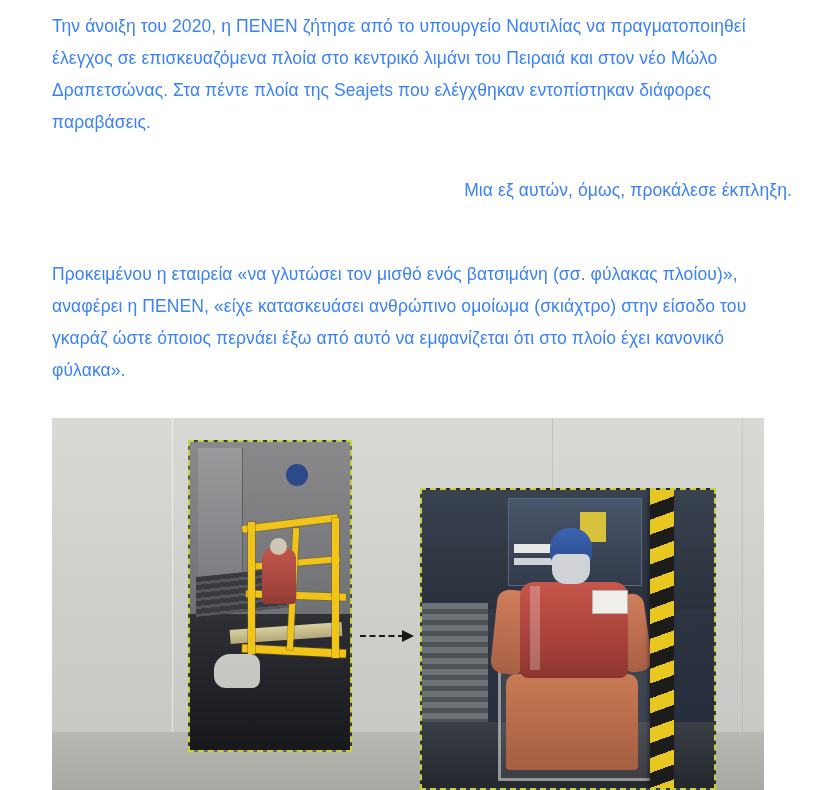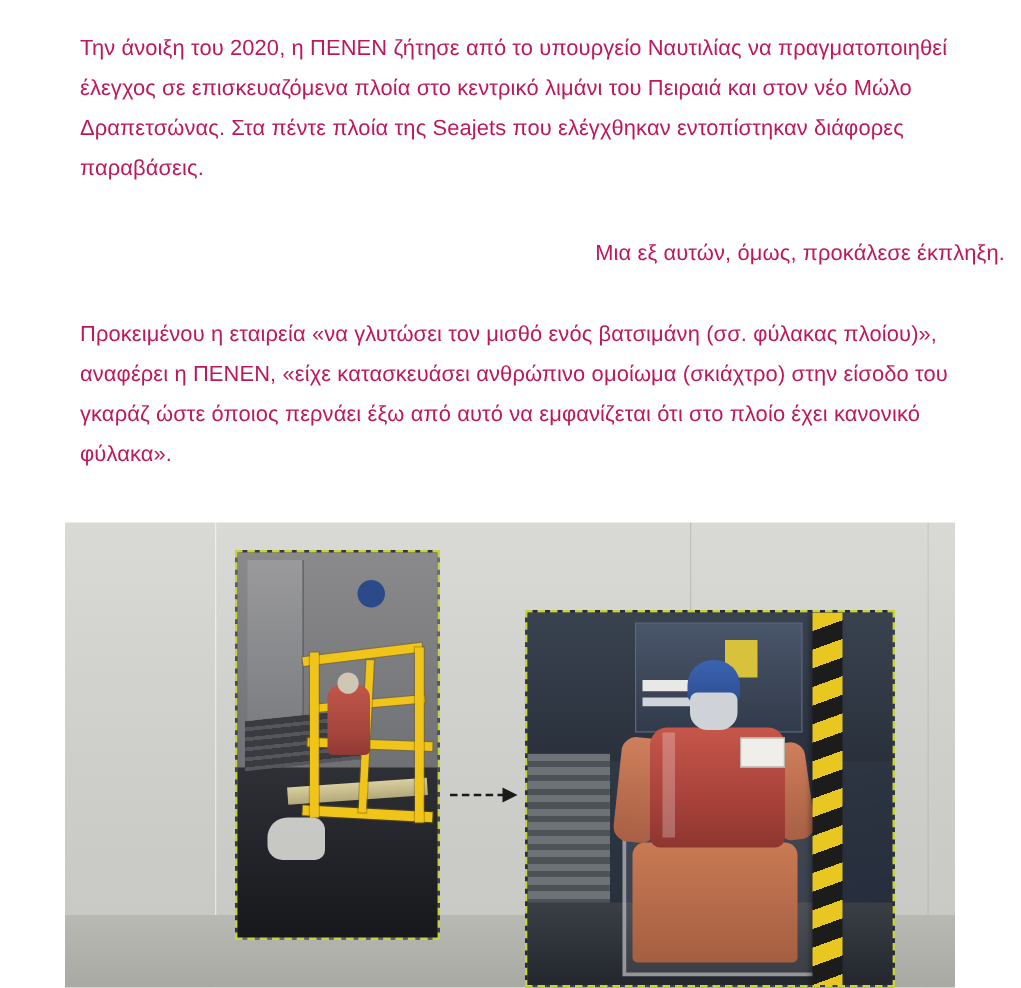--- a/index.html
+++ b/index.html
@@ -14,30 +14,30 @@
     font-family: "Liberation Sans", sans-serif;
     color: #1a1a1a;
   }
   .article {
     position: absolute;
     left: 0;
     top: 0;
     width: 817px;
   }
   .para {
-    margin: 12px;
+    margin: 0;
     padding: 0;
     font-size: 17.5px;
     line-height: 32px;
-    color: #be185d;
+    color: #3b82f6;
     letter-spacing: 0.1px;
   }
   .p1 { position: absolute; left: 52px; top: 10px; width: 740px; }
   .p2 { position: absolute; left: 52px; top: 174px; width: 740px; text-align: right; }
-  .p3 { position: absolute; left: 52px; top: 239px; width: 745px; }
+  .p3 { position: absolute; left: 52px; top: 258px; width: 745px; }
 
   .figure {
     position: absolute;
     left: 52px;
     top: 418px;
     width: 712px;
     height: 372px;
     overflow: hidden;
     background: linear-gradient(180deg, #d9d9d6 0%, #cfcfcb 45%, #c6c6c2 100%);
   }

